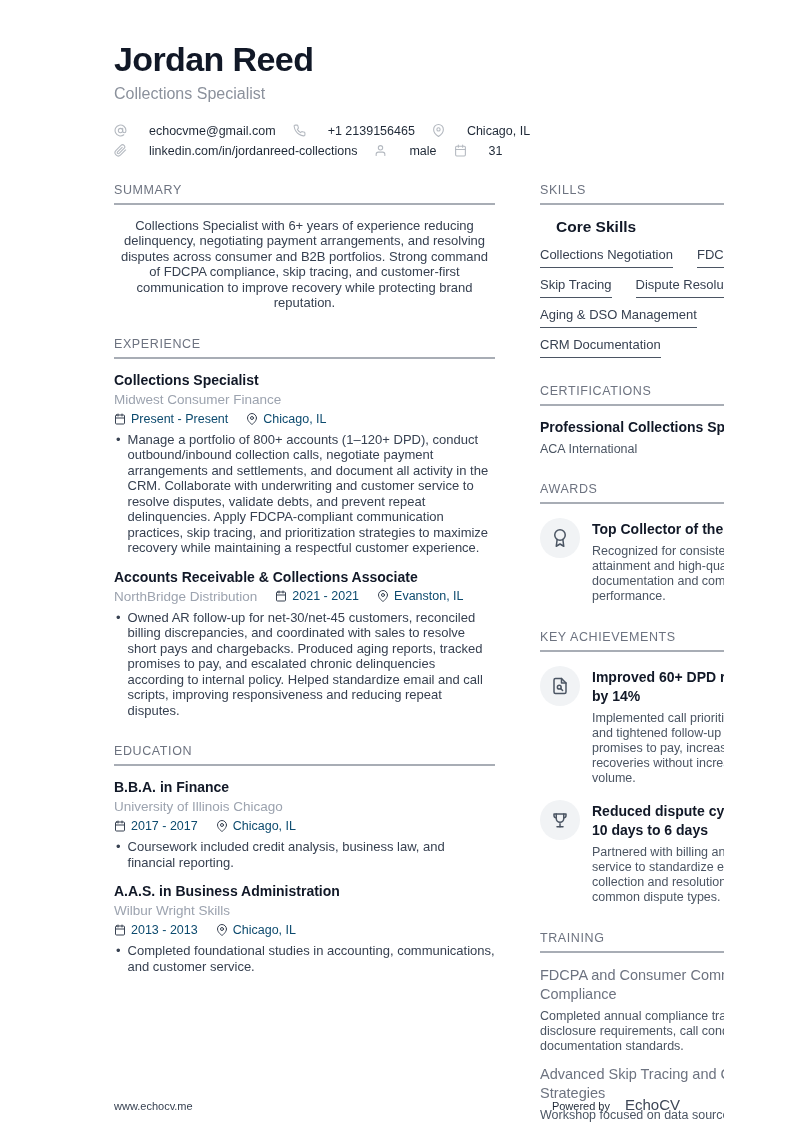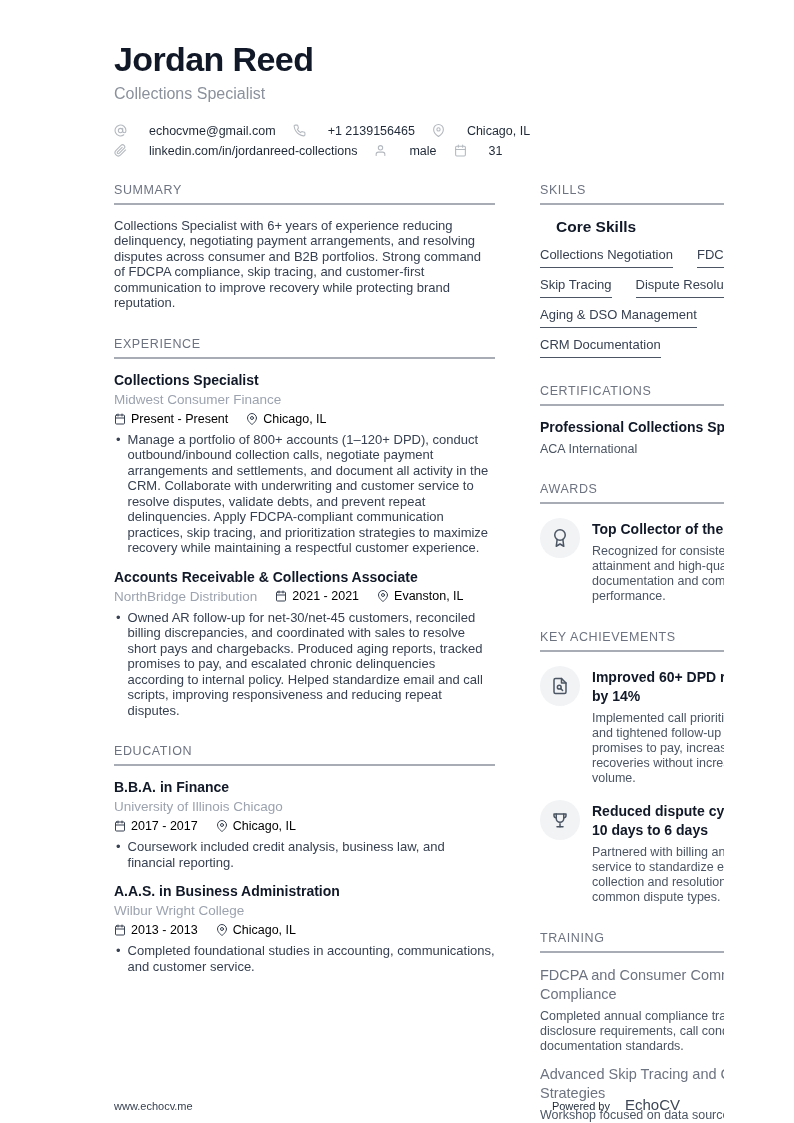--- a/index.html
+++ b/index.html
@@ -53,30 +53,30 @@
   .sec-head {
     font-size: 12.5px;
     font-weight: 500;
     letter-spacing: 0.6px;
     color: #6d7380;
     padding-bottom: 6px;
     border-bottom: 2px solid #a8adb5;
     margin-bottom: 13px;
   }
 
-  .body-text { font-size: 13px; line-height: 15.5px; color: #374151; }
+  .body-text { font-size: 13px; line-height: 15.5px; color: #374151; text-align: center; }
 
   
   .entry { margin-top: 13px; }
   .entry:first-of-type { margin-top: 0; }
   .entry-title { font-size: 14px; font-weight: 700; color: #111827; }
   .entry-sub-row { display: flex; align-items: center; flex-wrap: wrap; column-gap: 18px; margin-top: 4px; }
   .entry-org { font-size: 13.5px; color: #9ca3af; }
   .meta-row { display: flex; align-items: center; column-gap: 18px; margin-top: 5px; }
-  .meta-item { display: inline-flex; align-items: center; gap: 5px; font-size: 12.5px; color: #000000; }
+  .meta-item { display: inline-flex; align-items: center; gap: 5px; font-size: 12.5px; color: #0c4a6e; }
   .meta-item .ico { width: 12px; height: 12px; color: #374151; flex: 0 0 auto; }
   .bullets { list-style: none; margin-top: 6px; }
   .bullets li { display: flex; gap: 7px; font-size: 13px; line-height: 15.5px; color: #374151; padding-left: 2px; }
   .bullets li .dot { flex: 0 0 auto; }
 
   
   .skill-group-title { font-size: 15.5px; font-weight: 700; color: #111827; margin-bottom: 11px; margin-left: 16px; }
   .skill-list { display: flex; flex-wrap: wrap; column-gap: 24px; row-gap: 9px; }
   .skill {
     font-size: 13px;
@@ -308,21 +308,21 @@
             <li>
                 <span class="dot">•</span>
                 <span>Coursework included credit analysis, business law, and financial reporting.</span>
               </li>
           </ul>
         </div>
 
         <div class="entry">
           <div class="entry-title">A.A.S. in Business Administration</div>
           <div class="entry-sub-row">
-            <span class="entry-org">Wilbur Wright College</span>
+            <span class="entry-org">Wilbur Wright Skills</span>
           </div>
           <div class="meta-row">
             <span class="meta-item">
               <svg class="ico" fill="none" stroke="currentColor" stroke-width="2" stroke-linecap="round" stroke-linejoin="round">
                   <use href="#i-calendar"></use>
                 </svg>
               <span>2013 - 2013</span>
             </span>
             <span class="meta-item">
               <svg class="ico" fill="none" stroke="currentColor" stroke-width="2" stroke-linecap="round" stroke-linejoin="round">

